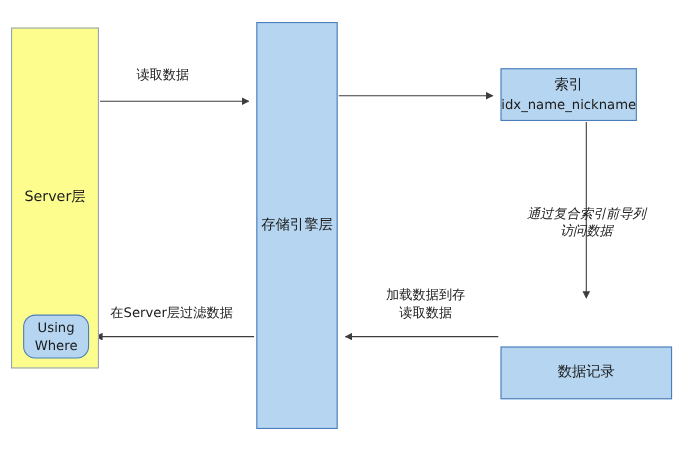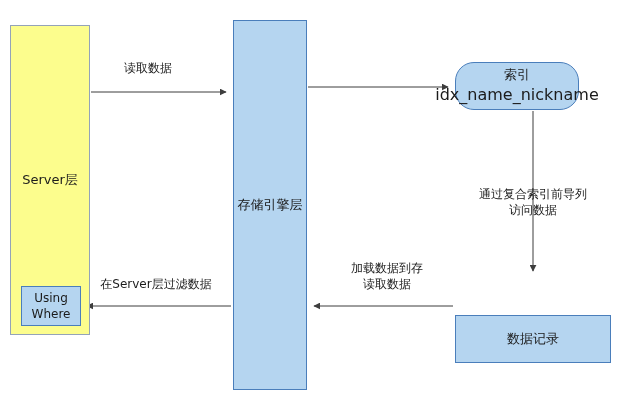--- a/index.html
+++ b/index.html
@@ -38,28 +38,29 @@
   }
   .yellow {
     background: var(--yellow-fill, #fcfd8d);
     border-color: var(--yellow-border, #94a3b8);
   }
   .blue {
     background: var(--blue-fill, #b5d5f0);
   }
   .server   { left: 10px;  top: 25px;  width: 80px;  height: 310px; }
   .storage  { left: 233px; top: 20px;  width: 74px;  height: 370px; text-align: center; }
-  .index    { left: 455px; top: 62px;  width: 124px; height: 48px; border-radius: 19px; }
+  .index    { left: 455px; top: 62px;  width: 124px; height: 48px; }
   .records  { left: 455px; top: 278px; width: 156px; height: 48px; margin-top: 37px; }
   .usingwhere {
     left: 10px; top: 260px;
     width: 60px; height: 40px;
     font-size: 12px;
+    border-radius: 11px;
   }
-  .index-sub { font-size: 16px; }
+  .index-sub { font-size: 12px; }
   .preline { white-space: pre-line; }
   .edge-label {
     position: absolute;
     font-size: 12px;
     text-align: center;
     white-space: pre-line;
     line-height: 1.3;
     color: var(--text-color, #1b1b1b);
   }
 </style>
@@ -98,21 +99,21 @@
     <div class="index-sub">idx_name_nickname</div>
   </div>
 
   <div class="node blue records">
     <span>数据记录</span>
   </div>
 
   <div class="edge-label" style="left:98px; top:61px; width:100px;">读取数据</div>
 
 
-  <div class="edge-label" style="left:463px; top:187px; width:140px;">通过复合索引前导列
+  <div class="edge-label" style="left:463px; top:187px; width:140px;font-style:italic;">通过复合索引前导列
 访问数据</div>
 
   <div class="edge-label" style="left:339px; top:261px; width:96px;">加载数据到存
 读取数据</div>
 
   <div class="edge-label" style="left:90px; top:277px; width:132px;">在Server层过滤数据</div>
 
 </div>
 
 </body></html>

